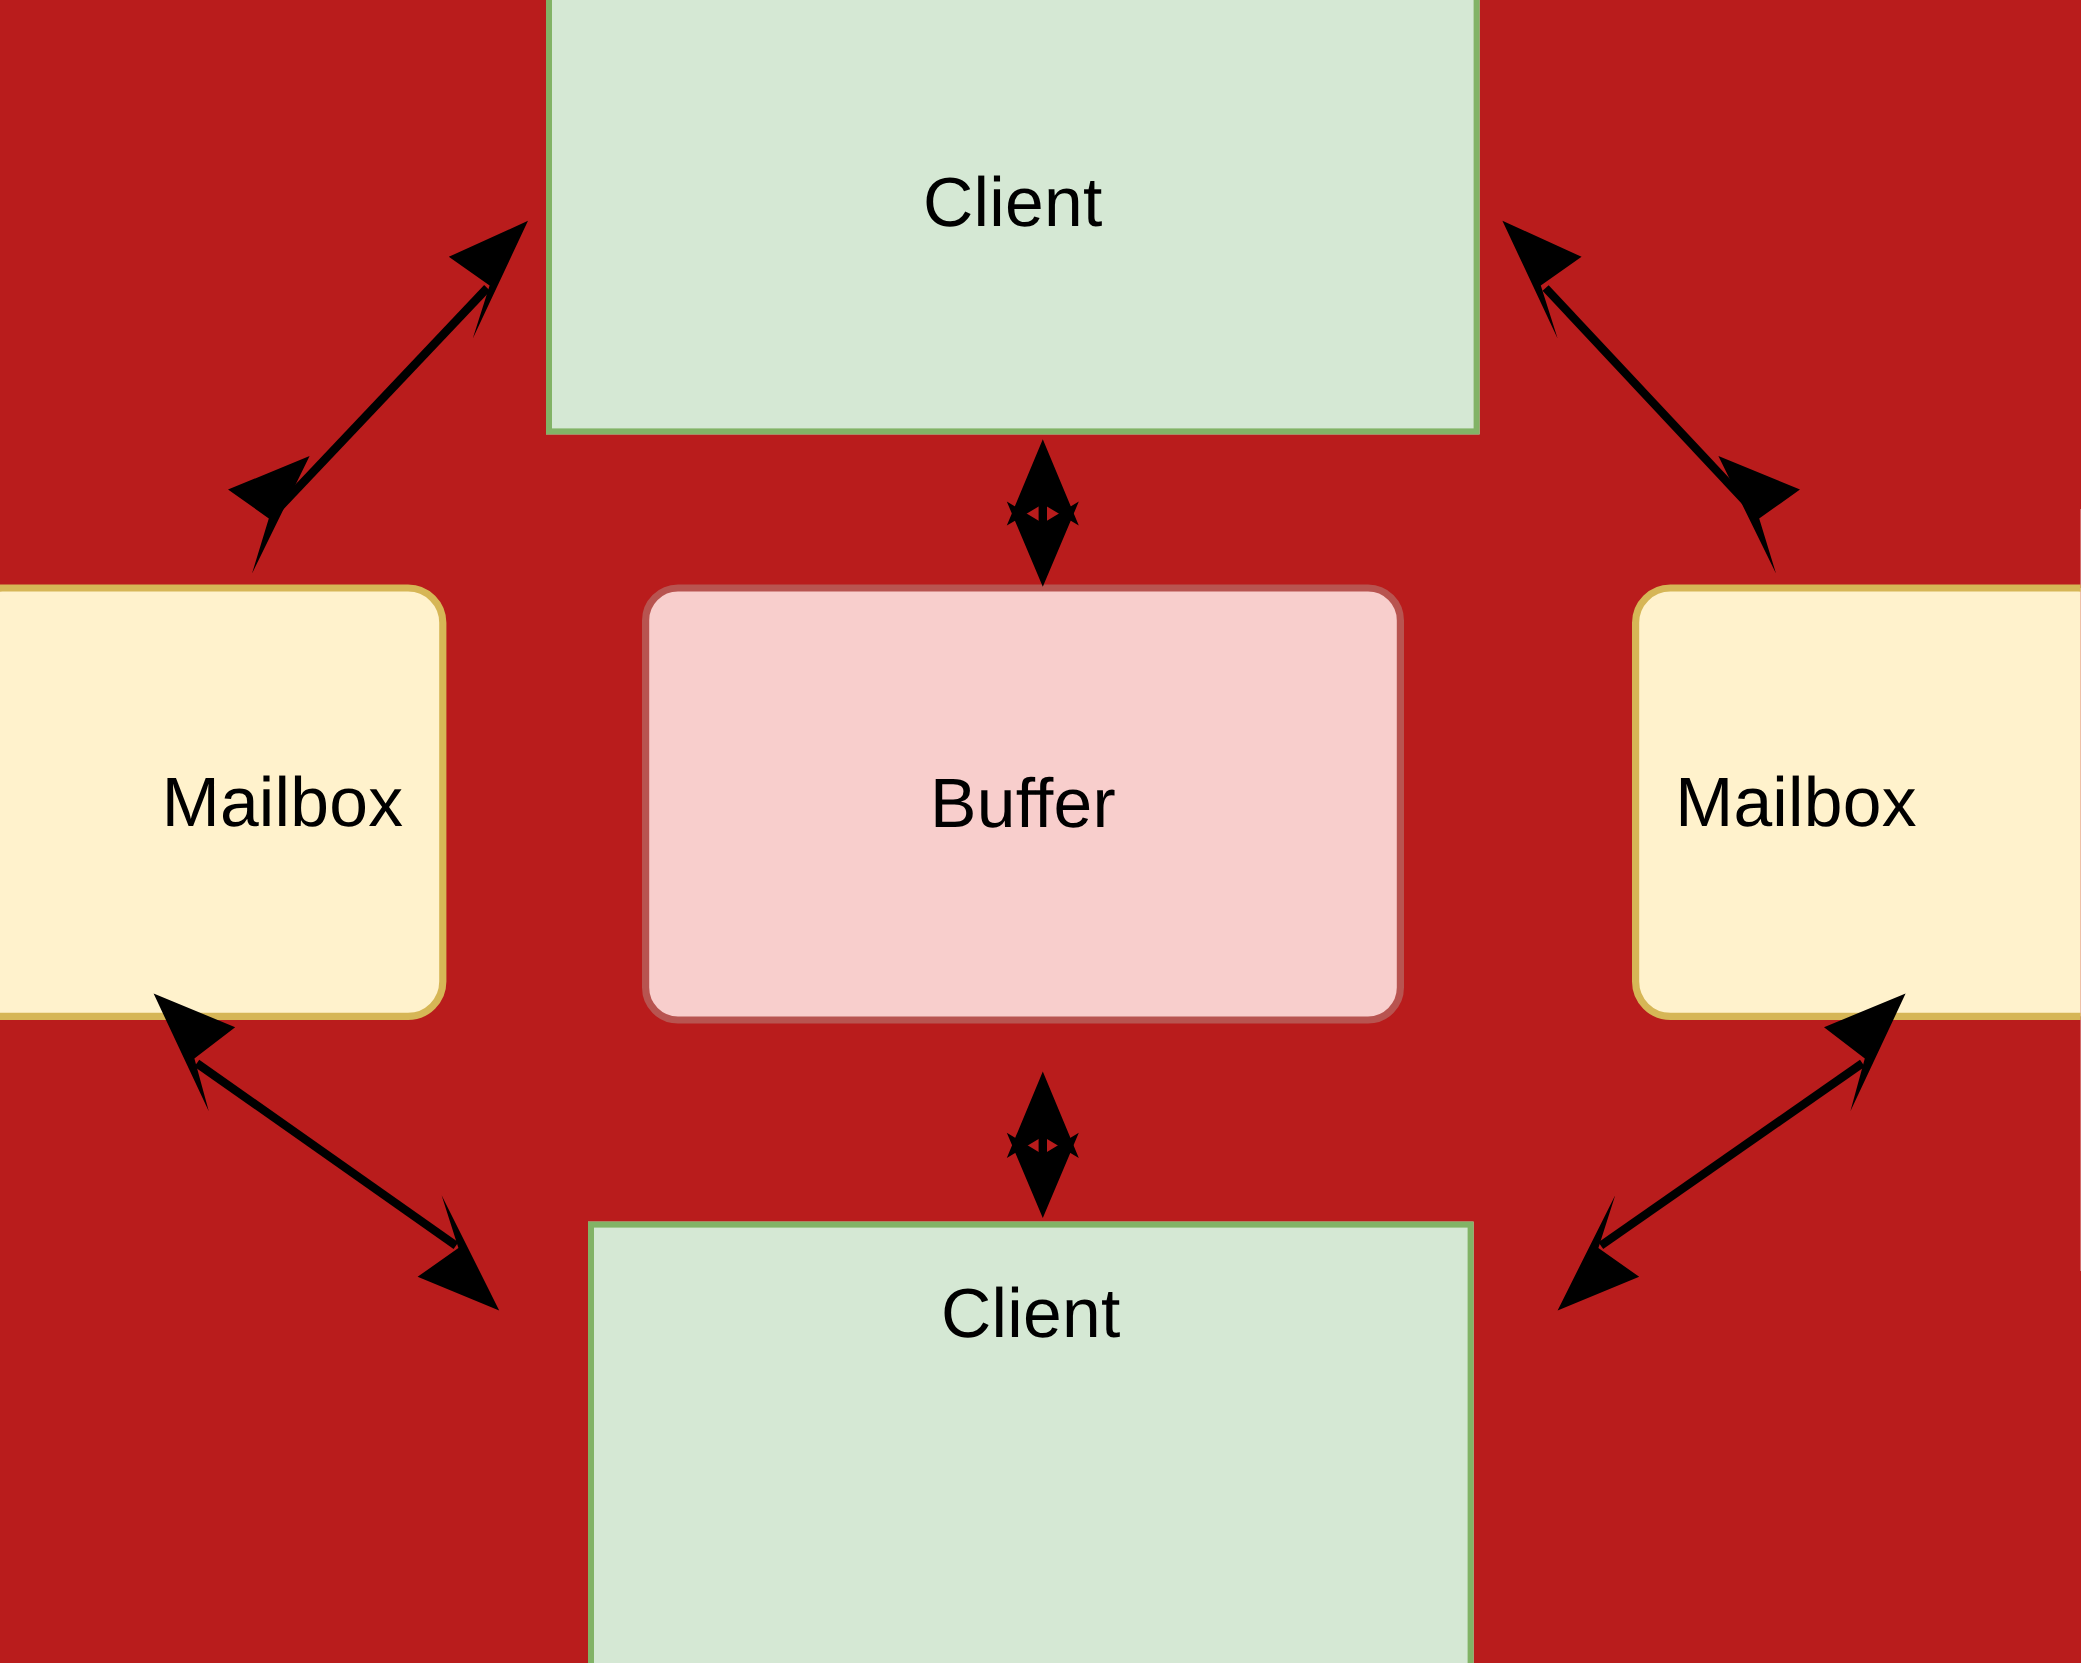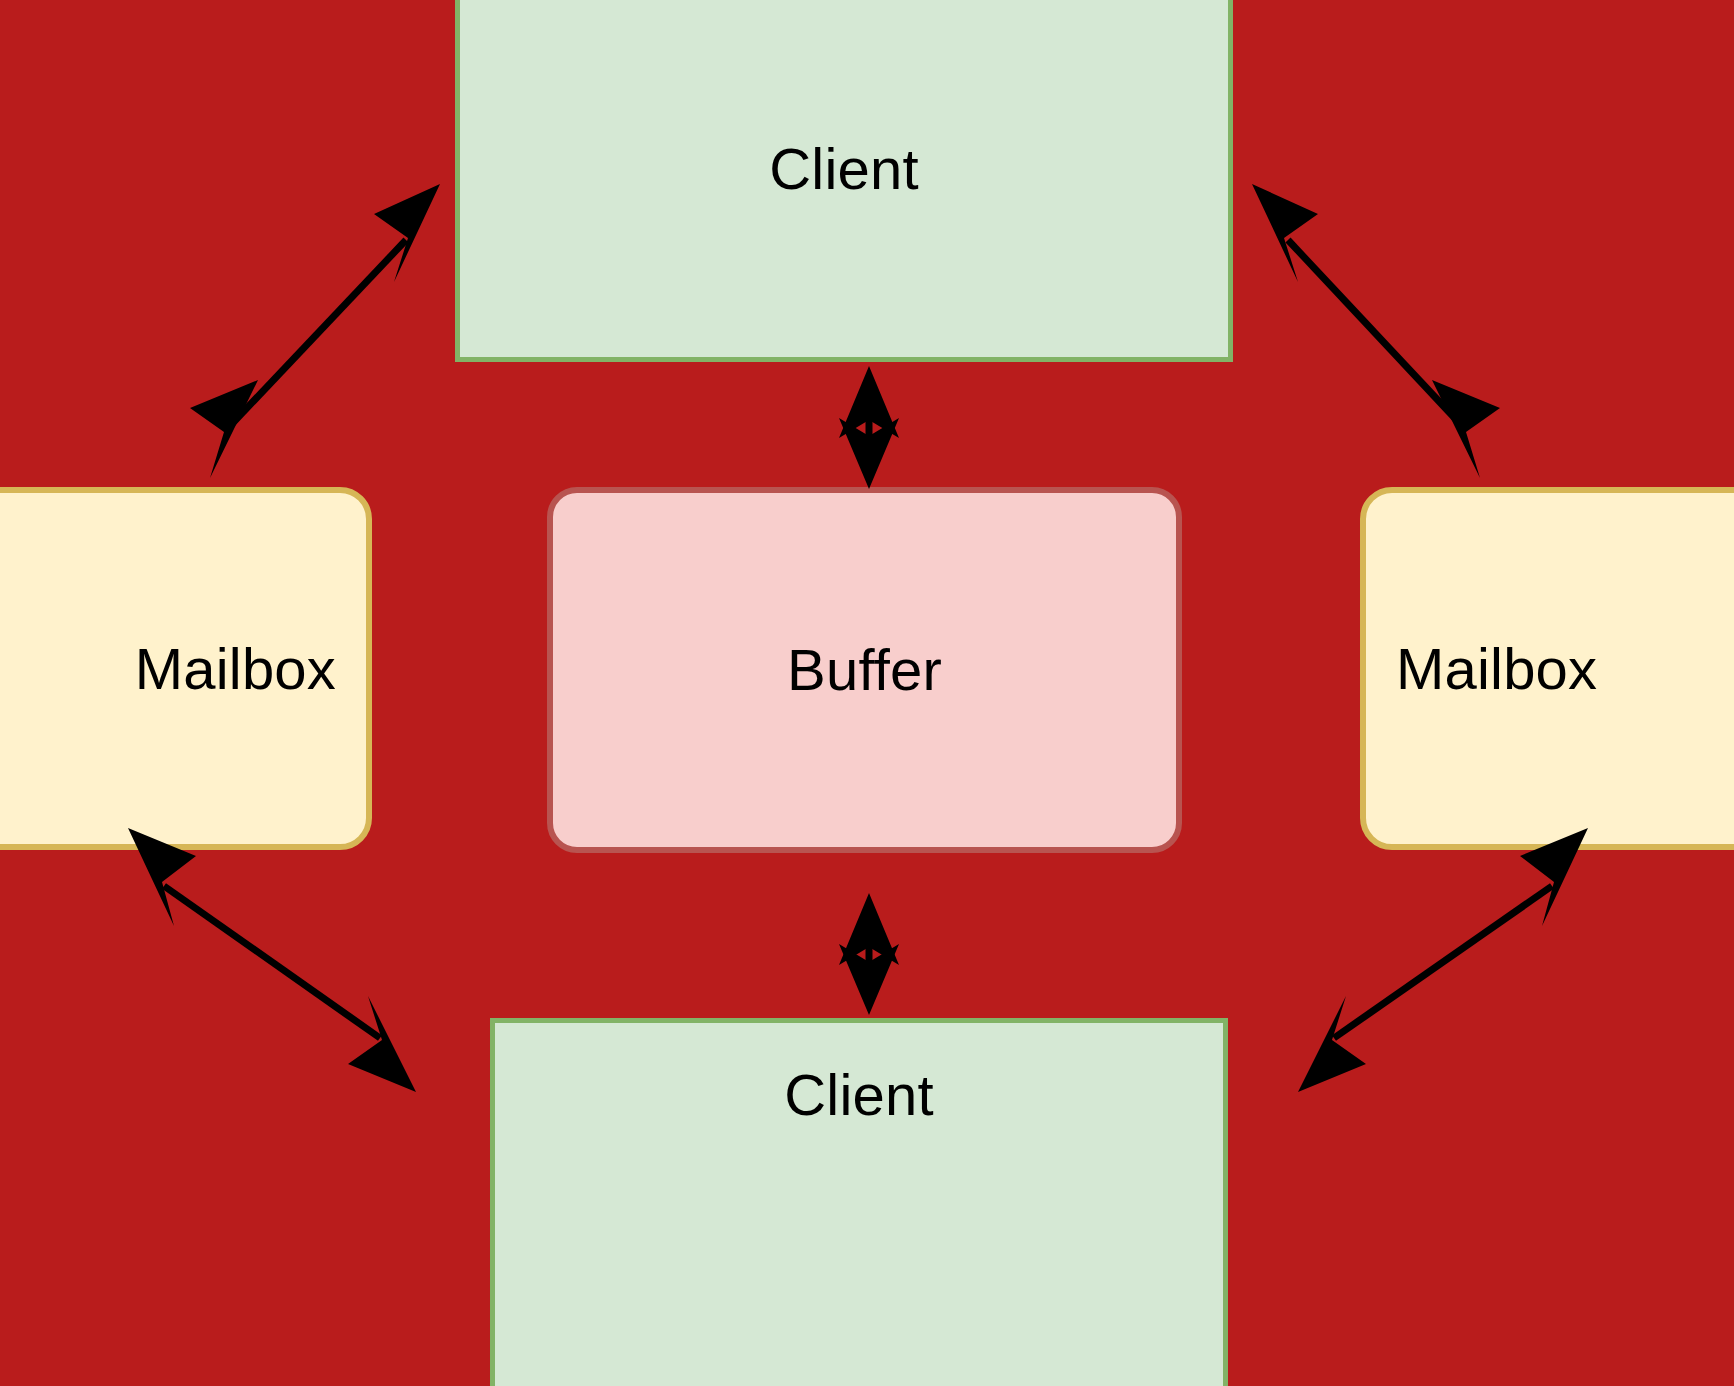--- a/index.html
+++ b/index.html
@@ -53,21 +53,21 @@
     height: 414px;
     background: #d5e8d4;
     border: 5px solid #82b366;
     border-radius: 0;
     align-items: flex-start;
     padding-top: 40px;
   }
 
   
   #node-buffer {
-    left: 547px;
+    left: 535px;
     top: 487px;
     width: 635px;
     height: 366px;
     background: #f8cecc;
     border: 6px solid #b85450;
     border-radius: 30px;
   }
 
   
   #node-mailbox-left {

